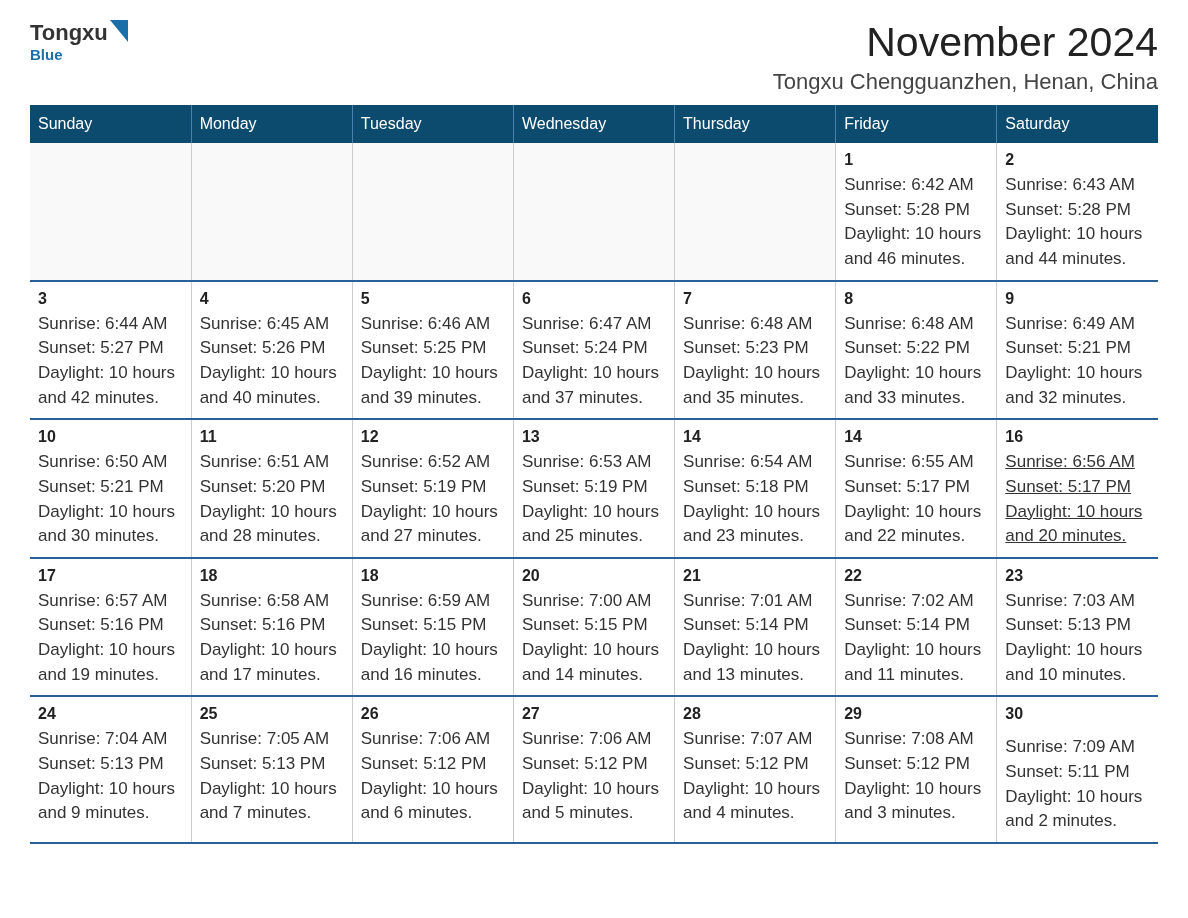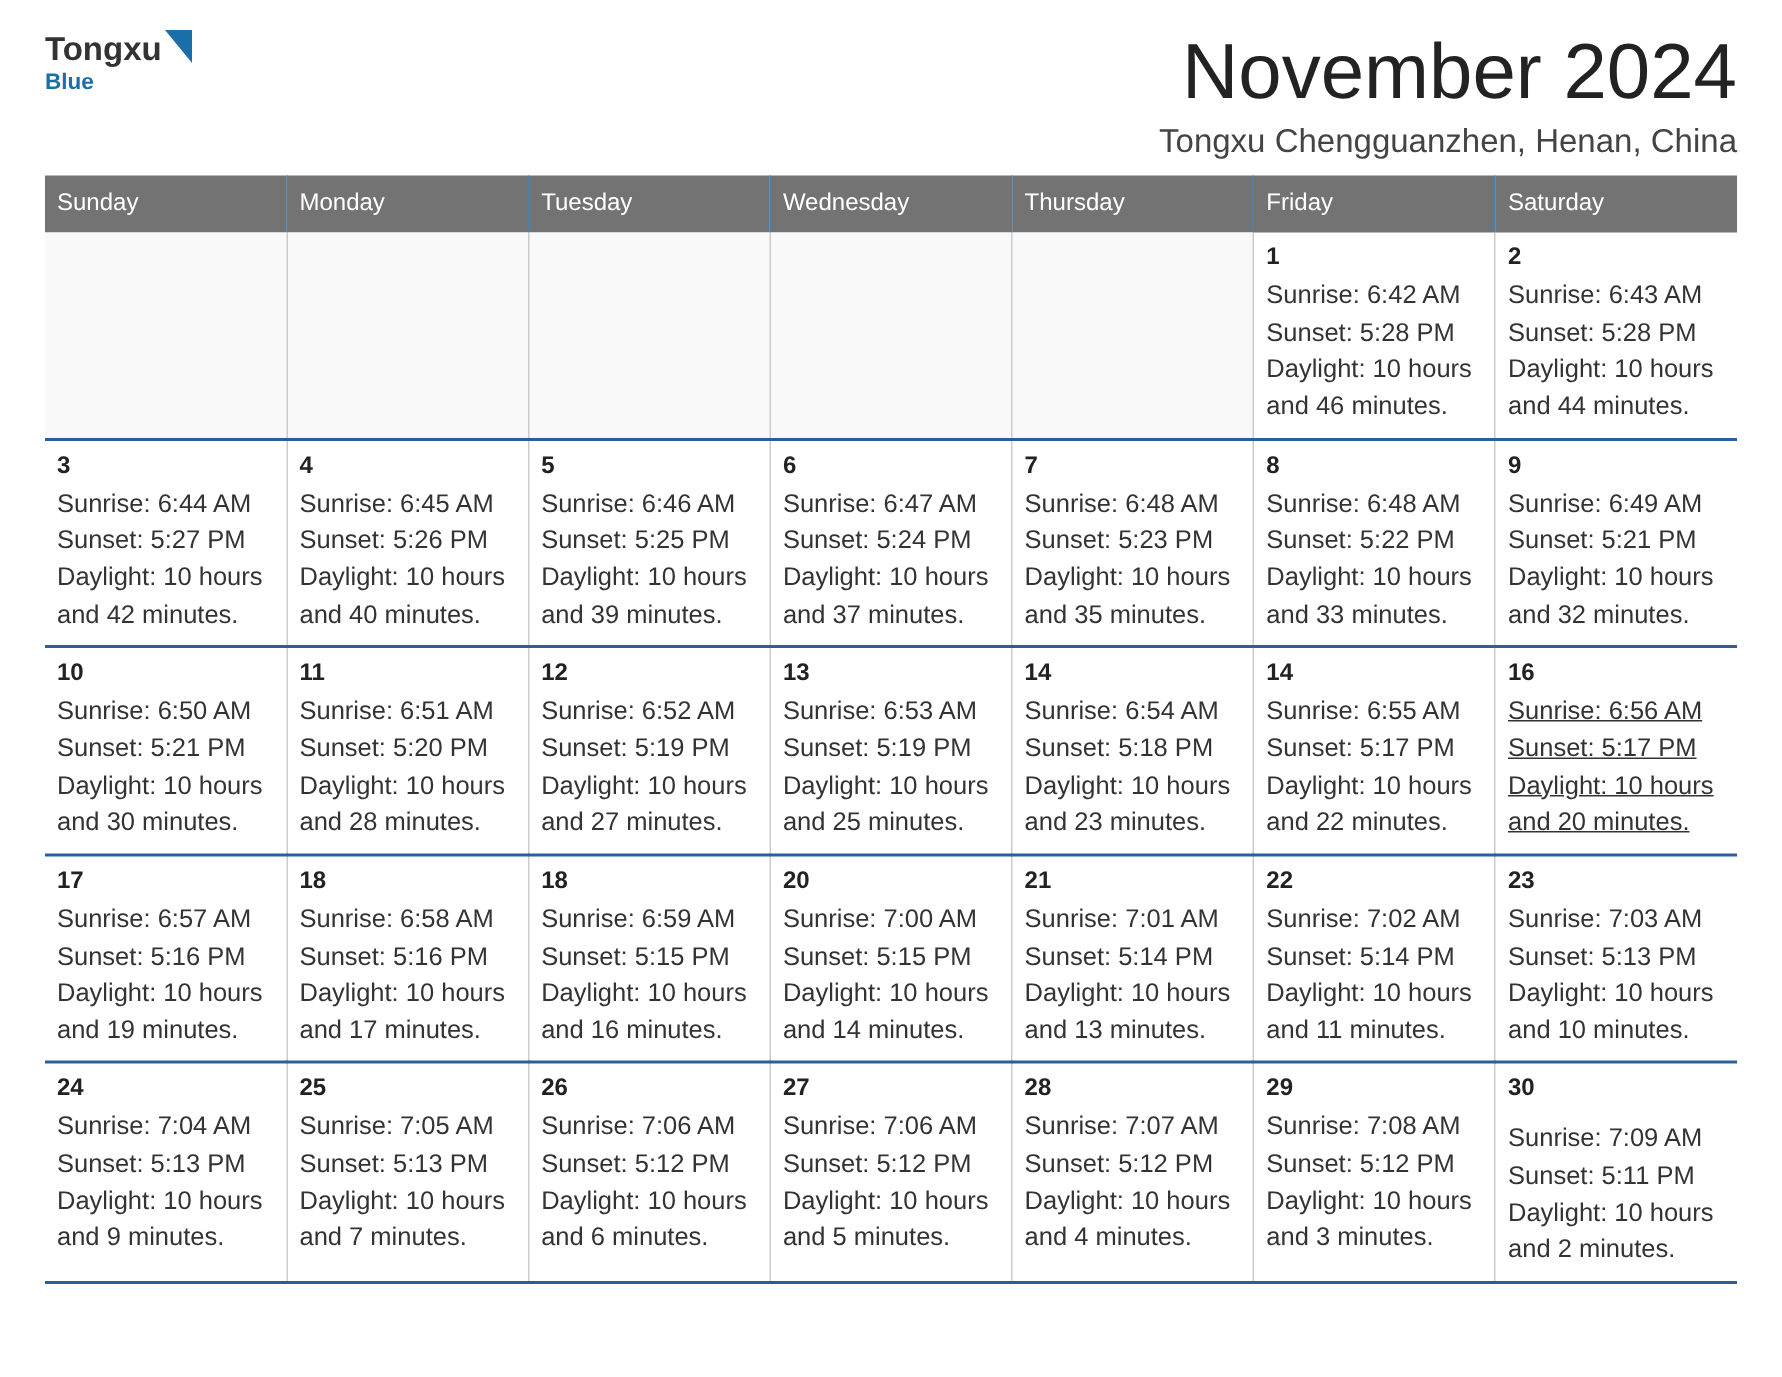--- a/index.html
+++ b/index.html
@@ -29,37 +29,37 @@
     }
     .logo-blue-line {
       color: #1a6fa8;
       font-size: 15px;
       font-weight: bold;
     }
     .title-block {
       text-align: right;
     }
     .month-title {
-      font-size: 52px;
+      font-size: 41px;
       font-weight: normal;
       color: #222;
       line-height: 1.1;
     }
     .location {
       font-size: 22px;
       color: #444;
       margin-top: 4px;
     }
     table {
       width: 100%;
       border-collapse: collapse;
       margin-top: 10px;
     }
     thead tr {
-      background-color: #737373;
+      background-color: #0c4a6e;
     }
     thead th {
       color: #fff;
       font-size: 16px;
       font-weight: normal;
       padding: 10px 8px;
       text-align: left;
       border-right: 1px solid #4a80b0;
     }
     thead th:last-child { border-right: none; }

